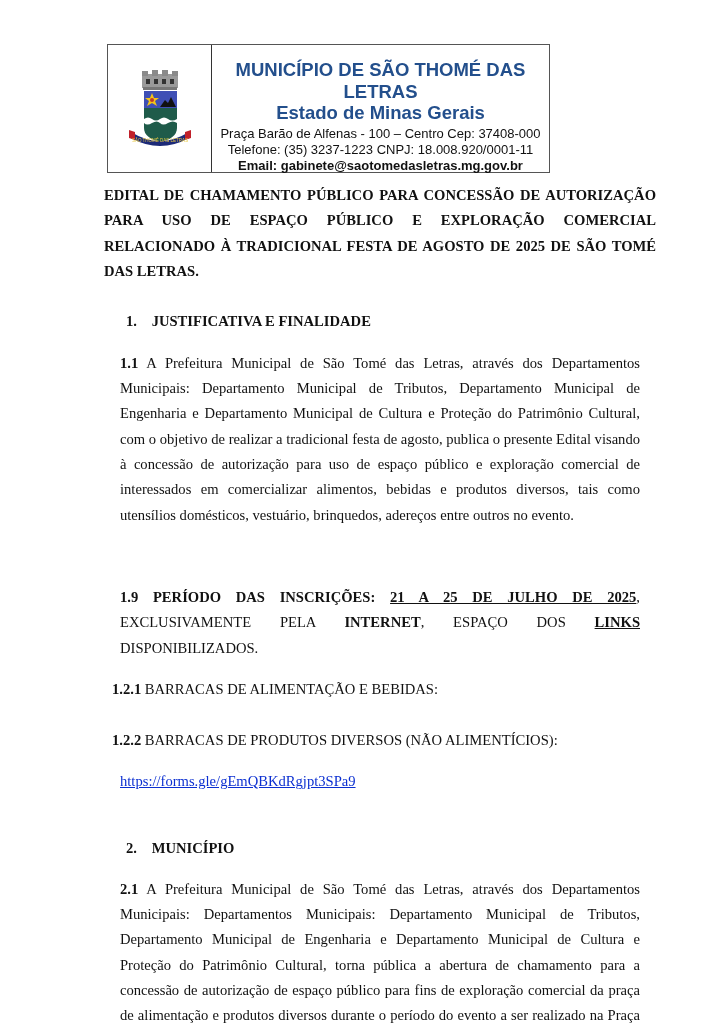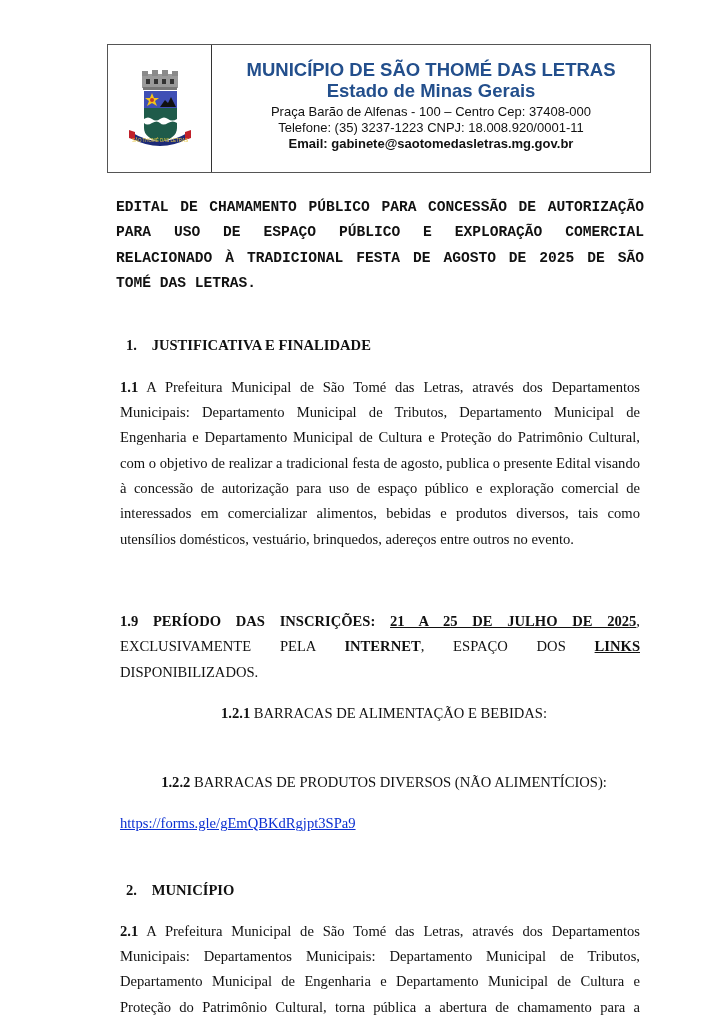--- a/index.html
+++ b/index.html
@@ -12,21 +12,21 @@
       height: 1024px;
       position: relative;
       overflow: hidden;
       font-family: "Liberation Serif", "DejaVu Serif", serif;
       color: #111111;
     }
     .header-box {
       position: absolute;
       left: 107px;
       top: 44px;
-      width: 544px;
+      width: 443px;
       height: 129px;
       border: 1px solid #555555;
       box-sizing: border-box;
       display: flex;
     }
     .logo-cell {
       width: 103px;
       border-right: 1px solid #333333;
       display: flex;
       align-items: center;
@@ -67,45 +67,43 @@
       left: 104px;
       top: 183px;
       width: 552px;
       font-size: 14.6px;
       line-height: 25.3px;
     }
     .doc-title {
       font-weight: bold;
       text-align: justify;
       text-align-last: left;
-      margin: 12px;
-      font-family: Liberation Mono, monospace;
+      margin: 0;
     }
     .section-heading {
       font-weight: bold;
       margin: 0;
       padding-left: 22px;
     }
     .section-heading .num {
       display: inline-block;
       width: 22px;
     }
     .para {
       text-align: justify;
       margin: 16px;
     }
     .blank {
       height: 25.3px;
     }
     .b { font-weight: bold; }
     .u { text-decoration: underline; }
     .sub {
-      margin: 9px;
+      margin: 0;
       padding-left: 8px;
-      text-align: center;
     }
     a.link {
       color: #1a0dab;
       text-decoration: underline;
       color: #0b2fd1;
     }
   </style>
 </head>
 <body>
 

